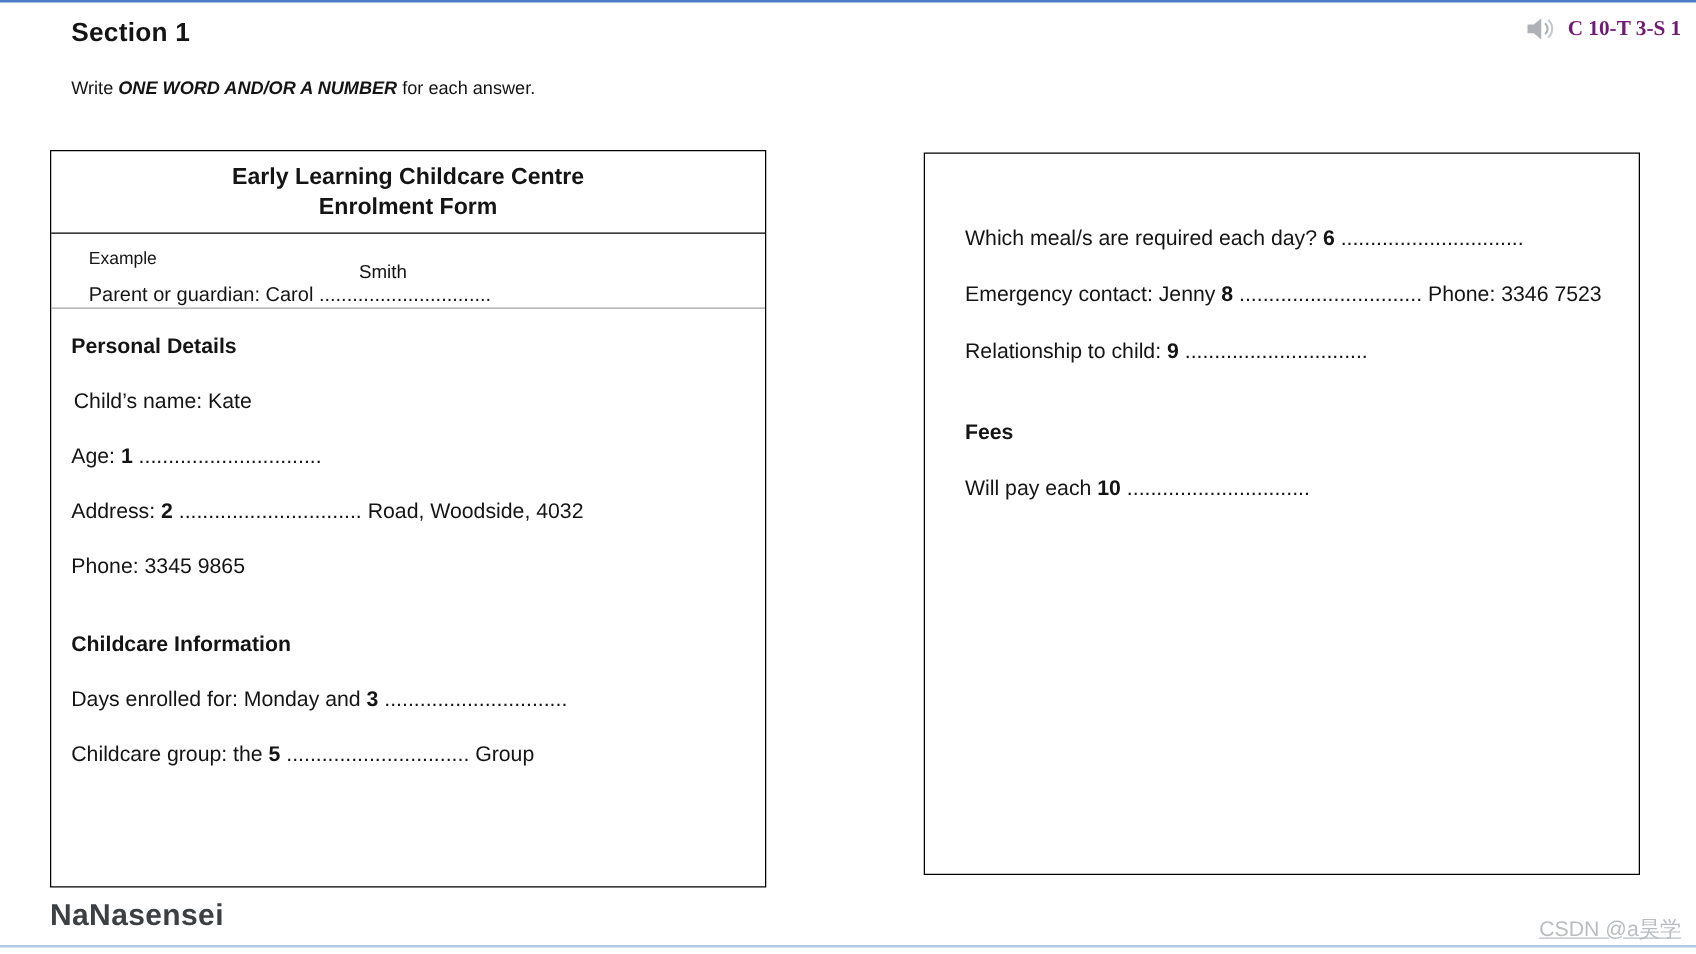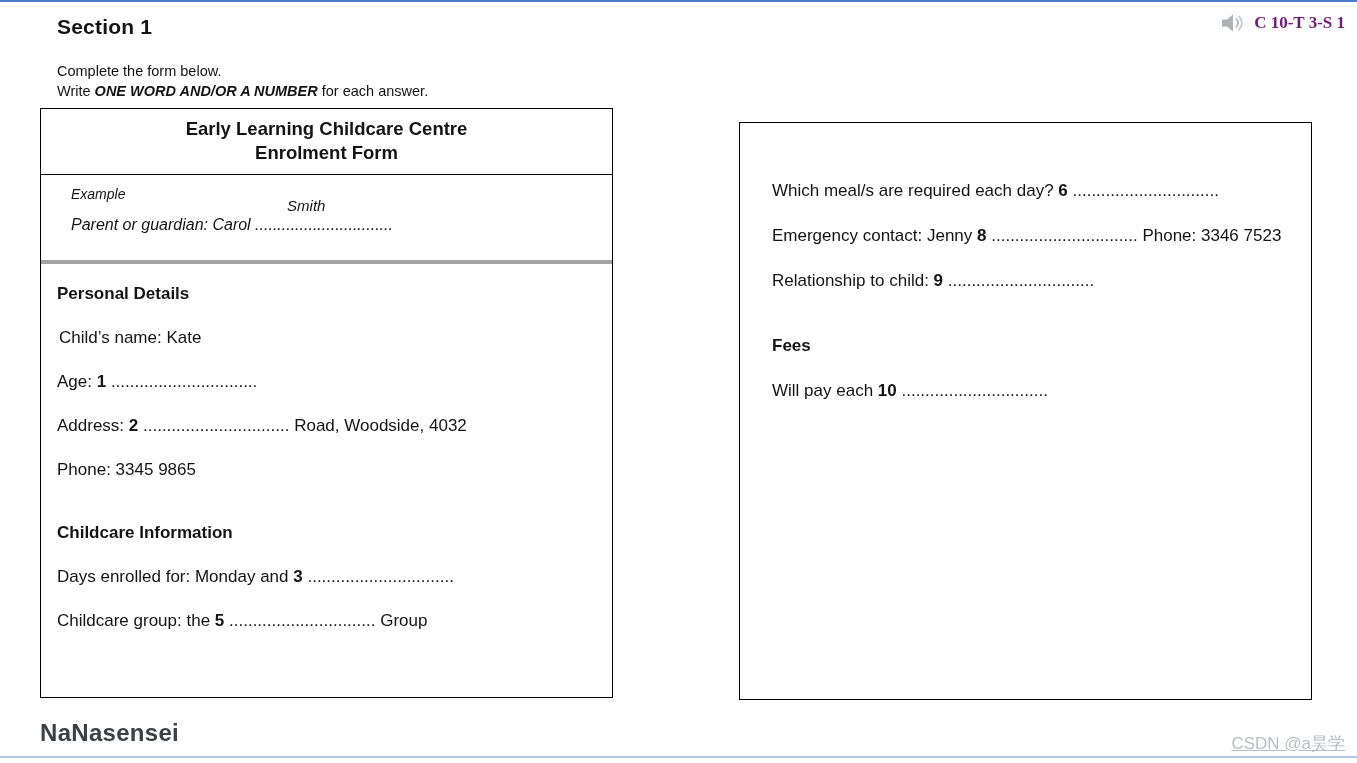--- a/index.html
+++ b/index.html
@@ -25,32 +25,31 @@
     font-family:Liberation Serif, serif; font-weight:bold;
     font-size:17px; color:#701a75; white-space:nowrap;
   }
 
   .instructions { position:absolute; left:57px; top:61px; font-size:14.5px; line-height:20px; }
   .instructions .em { font-weight:bold; font-style:italic; }
 
   .form-box {
     position:absolute; border:1.5px solid #000; background:#fff;
   }
-  .left-box  { left:40px;  top:108px; width:573px; height:590px; }
+  .left-box  { left:40px;  top:120px; width:573px; height:590px; }
   .right-box { left:707px; top:122px; width:573px; height:578px;margin-left:32px; }
 
   .box-title {
     text-align:center; font-weight:bold; font-size:18.5px; line-height:24px;
     padding:8px 0 9px; border-bottom:1px solid #000;
   }
 
   .example-block {
-    position:relative; padding:11px 0 26px 30px; border-bottom:4px solid #a3a3a3;
+    position:relative; padding:11px 0 0 30px; border-bottom:1px solid #a3a3a3;
     font-size:16px;
-    font-style:italic;
   }
   .example-label { font-size:14px; }
   .example-line { margin-top:14px; }
   .dots-wrap { position:relative; }
   .answer-above {
     position:absolute; top:-19px; left:32px; font-size:15px; color:#141414; white-space:nowrap;
   }
 
   .box-body-left  { padding:20px 10px 0 16px; }
   .box-body-right { padding:58px 10px 0 32px; }
@@ -85,21 +84,20 @@
     <svg width="28" height="26" viewBox="0 0 28 26" aria-hidden="true">
       <path d="M3 9.5v7h5l6 5v-17l-6 5H3z" fill="#aeb2b6"></path>
       <path d="M17.5 9.2a5.4 5.4 0 010 7.6" stroke="#aeb2b6" stroke-width="1.7" fill="none" stroke-linecap="round"></path>
       <path d="M20 6.4a9.3 9.3 0 010 13.2" stroke="#c7cacd" stroke-width="1.7" fill="none" stroke-linecap="round"></path>
     </svg>
   </span>
   <span class="audio-label">C 10-T 3-S 1</span>
 </div>
 
 <div class="instructions">
-  <div>Complete the form below.</div>
   <div><span>Write </span><span class="em">ONE WORD AND/OR A NUMBER</span><span> for each answer.</span></div>
 </div>
 
 <div class="form-box left-box">
   <div class="box-title">
     <div>Early Learning Childcare Centre</div>
     <div>Enrolment Form</div>
   </div>
 
   <div class="example-block">

